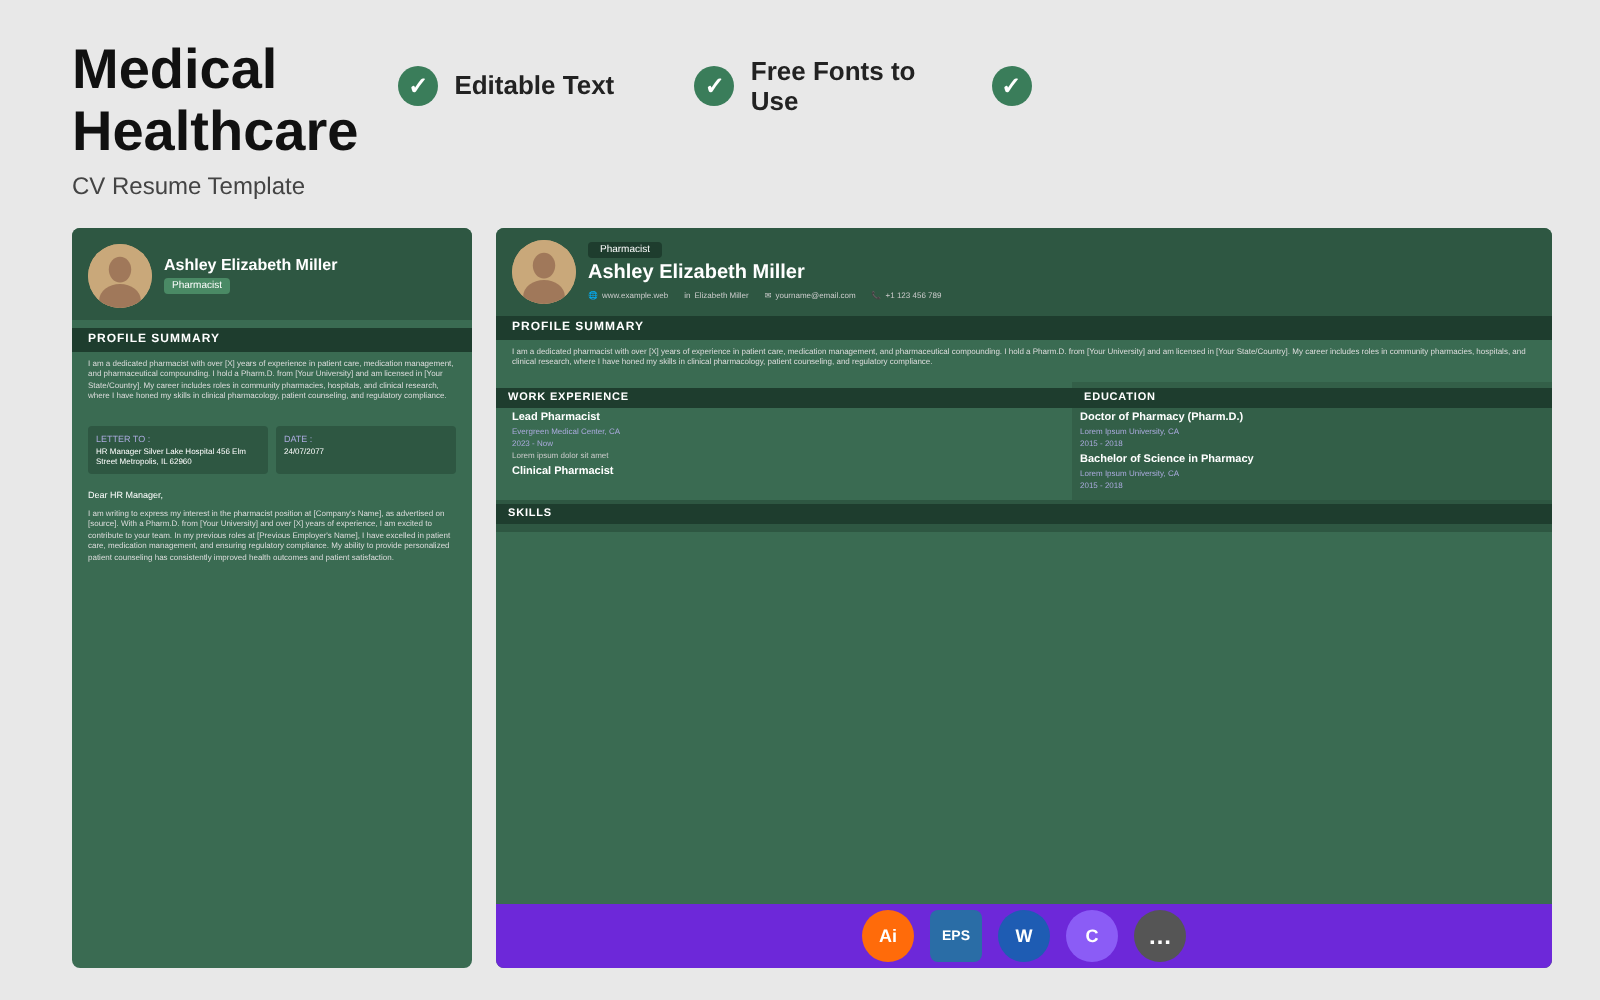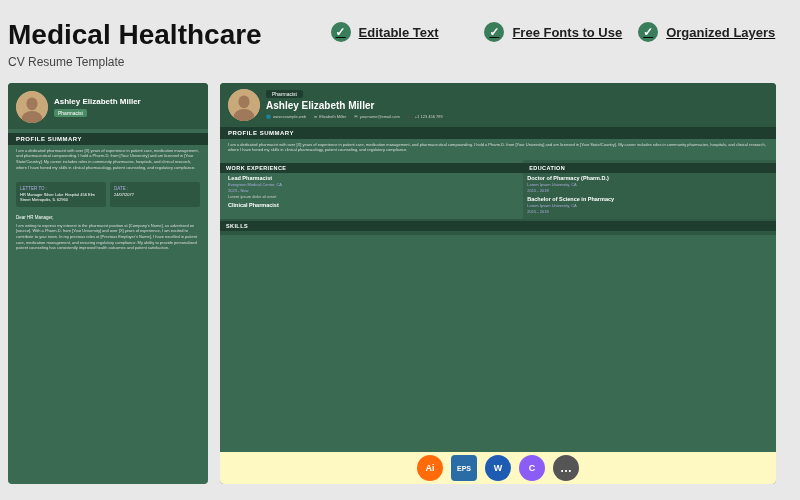--- a/index.html
+++ b/index.html
@@ -10,21 +10,21 @@
       font-family: 'Arial', sans-serif;
       overflow: hidden;
     }
 
     .page-wrapper {
       width: 800px;
       height: 500px;
       background: #e8e8e8;
       display: flex;
       flex-direction: column;
-      padding: 20px 24px 16px 8px;
+      padding: 20px 24px 16px 36px;
     }
 
     .header-section {
       display: flex;
       align-items: flex-start;
       margin-bottom: 14px;
     }
 
     .title-block {
       flex: 1;
@@ -39,27 +39,26 @@
     }
 
     .sub-title {
       font-size: 12px;
       color: #444;
       font-weight: 400;
     }
 
     .features-grid {
       display: grid;
-      grid-template-columns: 1fr 1fr 1fr;
+      grid-template-columns: 1fr 1fr 1fr 1fr;
       grid-template-rows: 1fr 1fr;
       gap: 4px 16px;
       margin-left: 20px;
       align-self: center;
       min-width: 320px;
-      text-decoration: underline;
     }
 
     .feature-item {
       display: flex;
       align-items: center;
       gap: 8px;
     }
 
     .check-icon {
       width: 20px;
@@ -311,21 +310,21 @@
       color: white;
     }
 
     .tool-ai { background: #ff6b0a; }
     .tool-eps { background: #2a6da6; }
     .tool-word { background: #1e5cb3; }
     .tool-canva { background: #8b5cf6; }
     .tool-more { background: #555; font-size: 12px; }
 
     .tools-section {
-      background: #fef9c3;
+      background: #6d28d9;
       border-radius: 0 0 4px 4px;
       height: 32px;
       display: flex;
       align-items: center;
       justify-content: center;
       gap: 8px;
       position: absolute;
       bottom: 0;
       left: 0;
       right: 0;
@@ -352,21 +351,20 @@
       <div class="feature-item">
         <div class="check-icon"></div>
         <span class="feature-label">Editable Text</span>
       </div>
       <div class="feature-item">
         <div class="check-icon"></div>
         <span class="feature-label">Free Fonts to Use</span>
       </div>
       <div class="feature-item">
         <div class="check-icon"></div>
-        <span class="feature-label">Organized Layers</span>
       </div>
     </div>
   </div>
 
   <div class="previews-row">
 
     <div class="resume-left">
       <div class="resume-left-header">
         <div class="avatar-circle">
           <svg viewBox="0 0 40 40" xmlns="http://www.w3.org/2000/svg">

